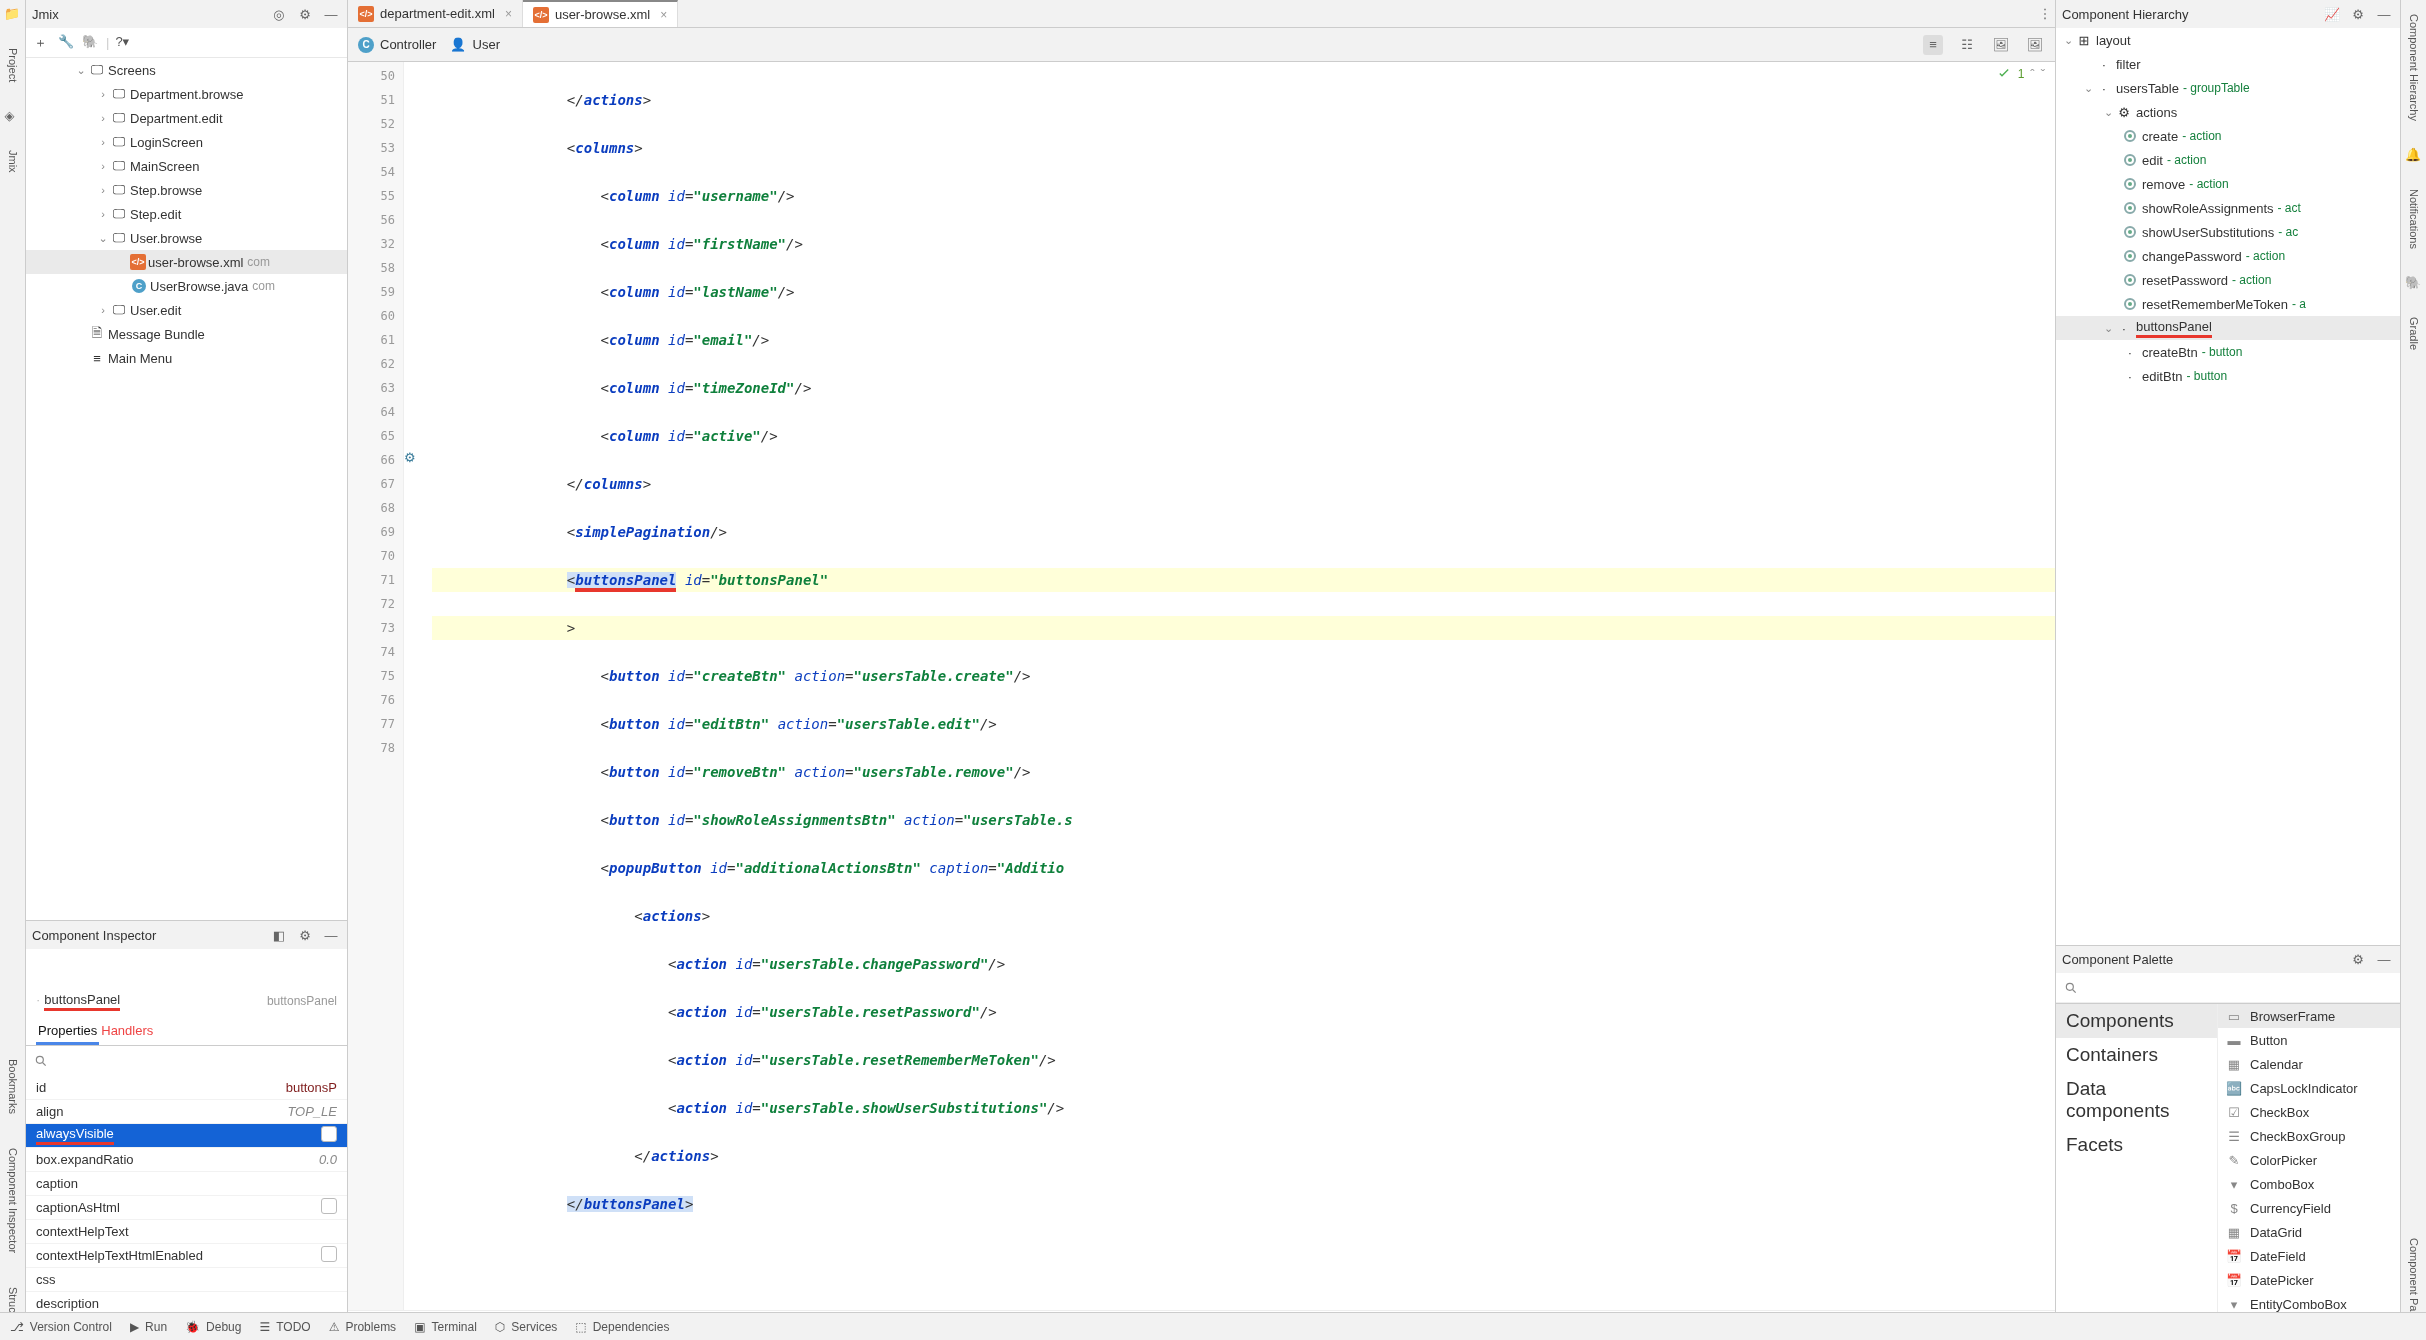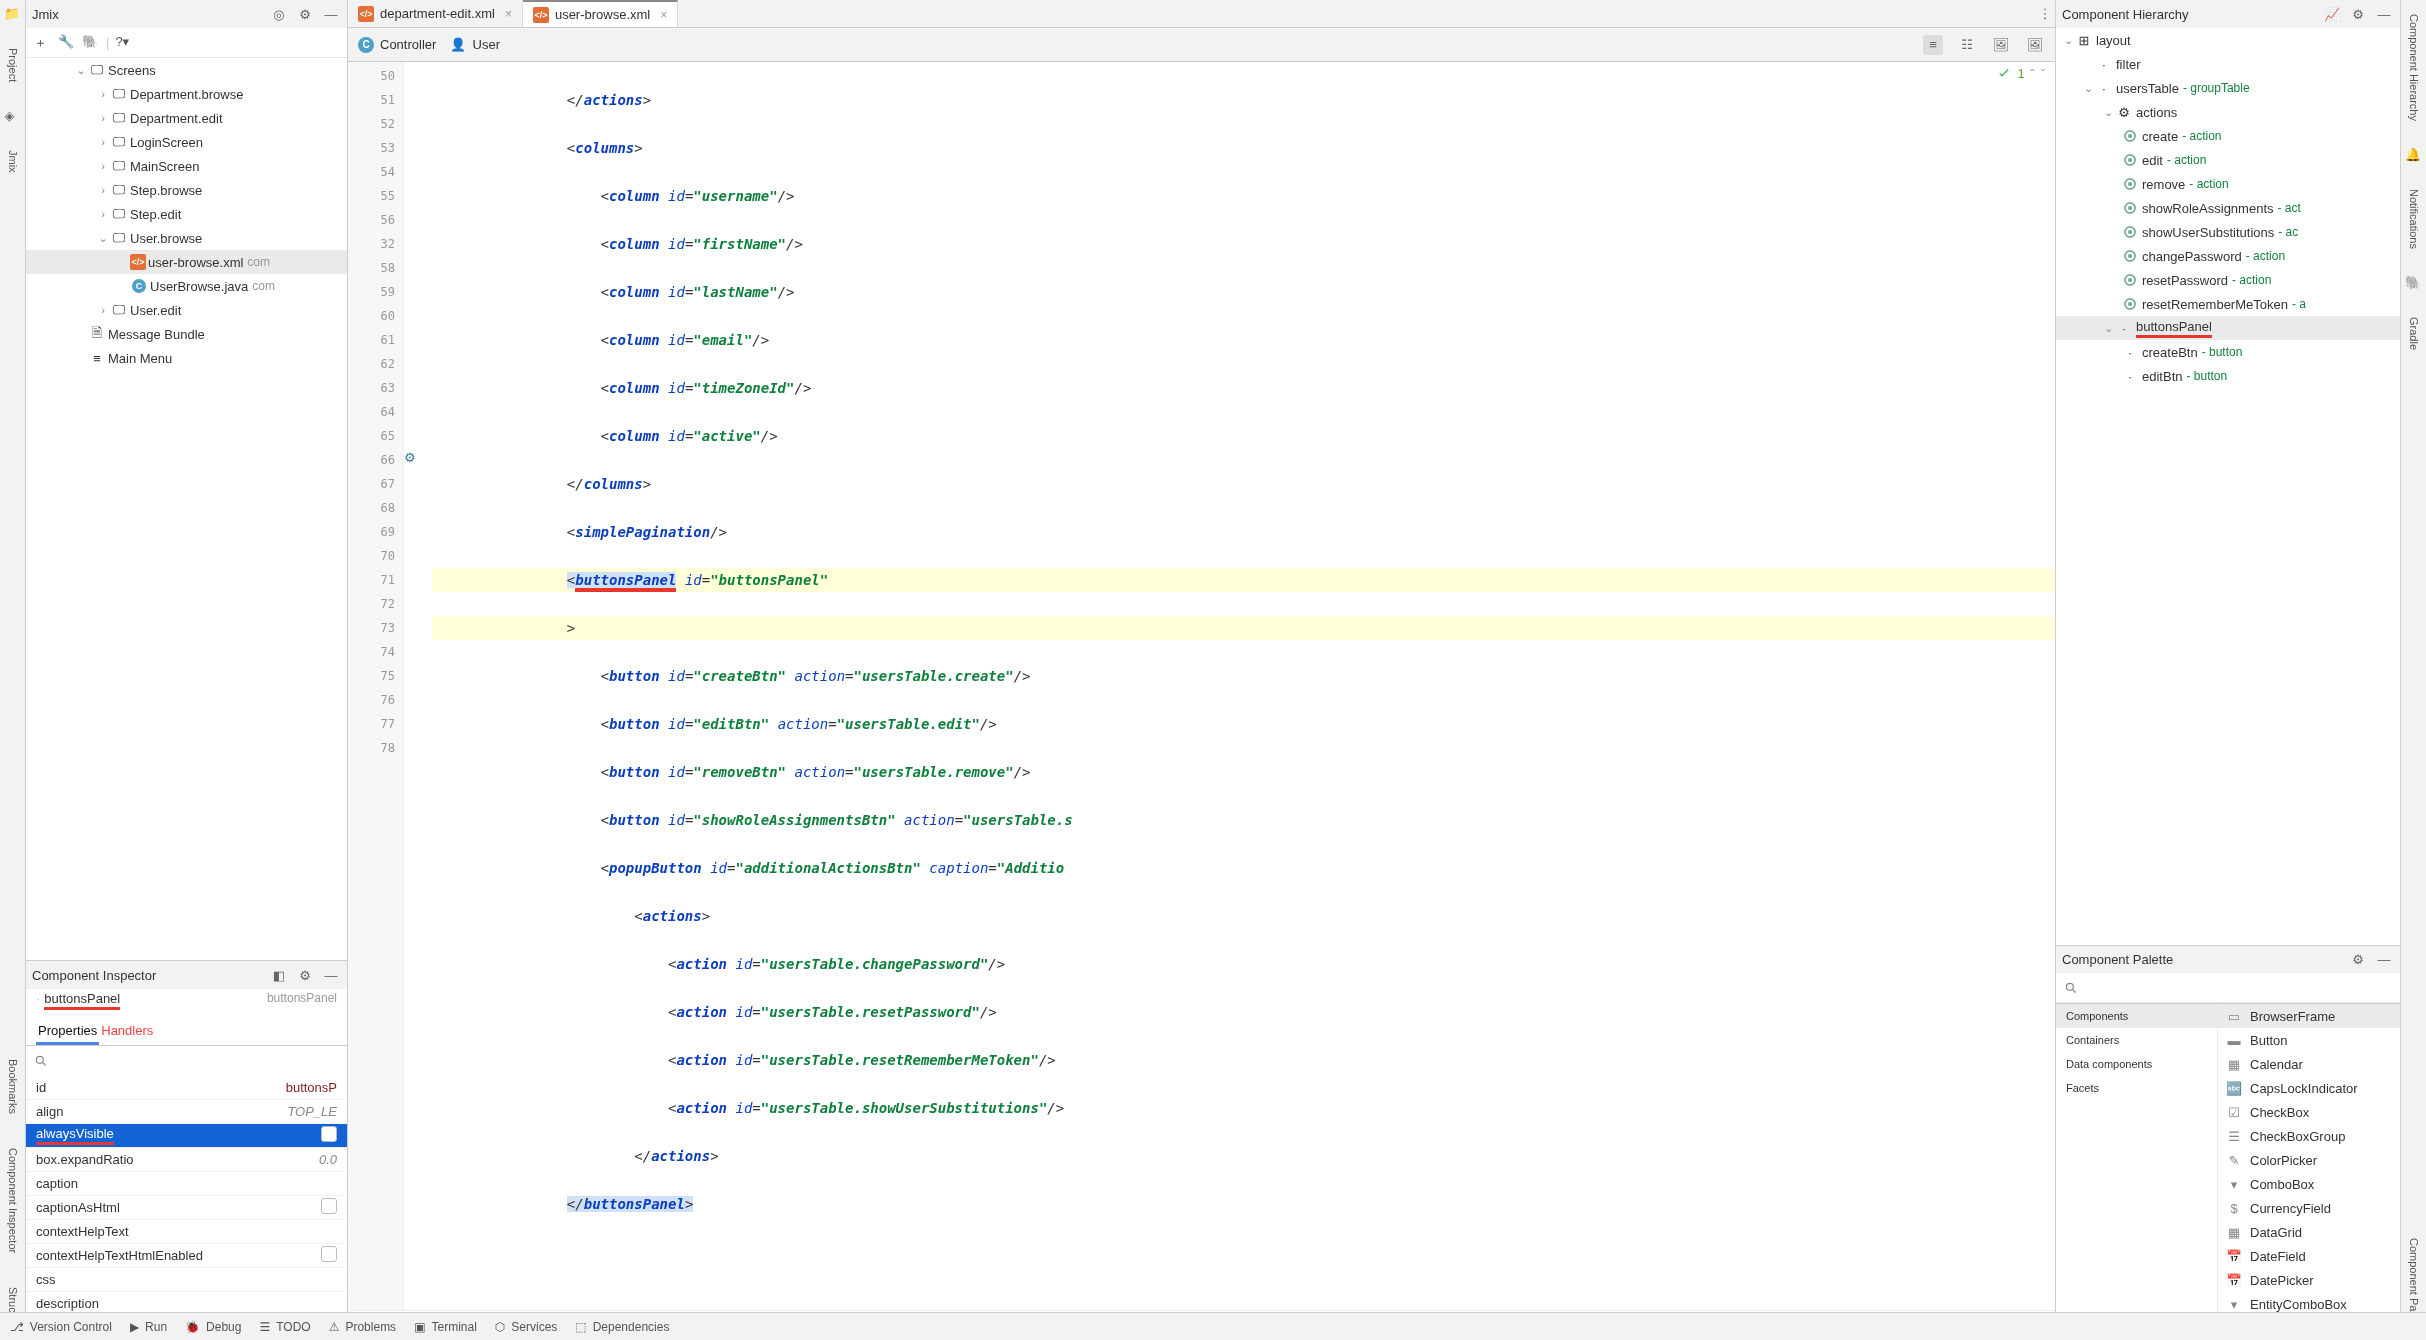--- a/index.html
+++ b/index.html
@@ -16,21 +16,21 @@
 .toolbar-thin { display: flex; align-items: center; gap: 6px; padding: 4px 8px; background: #fff; border-bottom: 1px solid #e8e8e8; height: 30px; }
 .tb-icon { width: 18px; height: 18px; color: #555; cursor: pointer; }
 .tree { flex: 1; overflow: auto; font-size: 13px; }
 .tree-row { display: flex; align-items: center; height: 24px; padding-left: 6px; cursor: pointer; white-space: nowrap; }
 .tree-row.sel { background: #EAEAEA; }
 .tree-row .chev { width: 14px; color: #888; font-size: 11px; text-align: center; }
 .tree-row .ico { width: 18px; display: flex; align-items: center; justify-content: center; }
 .tree-row .txt { margin-left: 2px; } .indent-2 { padding-left: 48px; } .indent-3 { padding-left: 70px; } .indent-4 { padding-left: 90px; }
 .muted { color: #999; font-size: 12px; margin-left: 4px; }
 .ci-panel { border-top: 1px solid #ccc; display: flex; flex-direction: column; }
-.ci-type-row { display: flex; padding: 2px 10px; height: 24px; }
+.ci-type-row { display: flex; align-items: center; padding: 2px 10px; height: 24px; margin-top: 40px; }
 .ci-type-row .l { flex: 1; font-size: 13px; color: #333; }
 .ci-type-row .r { color: #999; font-size: 12px; }
 .red-und { border-bottom: 3px solid #E8372D; display: inline-block; padding-bottom: 1px; }
 .tabs-row { display: flex; padding: 6px 10px 0; border-bottom: 1px solid #ccc; }
 .tab { font-size: 13px; color: #ef4444; padding: 4px 2px; cursor: pointer; }
 .tab.active { color: #111; border-bottom: 3px solid #4A86E8; }
 .search-row { display: flex; align-items: center; padding: 4px 8px; height: 30px; }
 .search-row svg { width: 14px; height: 14px; color: #888; }
 .search-row input { border: none; outline: none; flex: 1; font-size: 13px; margin-left: 4px; padding: 2px 0; }
 .prop-tbl { flex: 1; overflow: auto; }
@@ -67,21 +67,21 @@
 .col-right { width: 344px; display: flex; flex-direction: column; }
 .ch-tree { flex: 1; overflow: auto; font-size: 13px; }
 .ch-row { display: flex; align-items: center; height: 24px; padding-left: 8px; cursor: pointer; white-space: nowrap; }
 .ch-row.sel { background: #EAEAEA; }
 .ch-row .chev { width: 14px; color: #888; font-size: 11px; }
 .ch-row .dot { width: 12px; height: 12px; margin-right: 6px; display: inline-flex; align-items: center; justify-content: center; }
 .ch-row .muted { color: #15803d; }
 .ci1{padding-left:8px}.ci2{padding-left:28px}.ci3{padding-left:48px}.ci4{padding-left:68px}
 .pal-body { display: flex; border-top: 1px solid #ccc; }
 .pal-left { width: 162px; border-right: 1px solid #eee; }
-.pal-cat { padding: 6px 10px; font-size: 11px; cursor: pointer; }
+.pal-cat { padding: 6px 10px; font-size: 19px; cursor: pointer; }
 .pal-cat.sel { background: #EAEAEA; }
 .pal-right { flex: 1; overflow: auto; }
 .pal-item { display: flex; align-items: center; padding: 4px 8px; gap: 8px; font-size: 13px; cursor: pointer; }
 .pal-item.sel { background: #EAEAEA; }
 .pal-ico { width: 16px; height: 16px; display: flex; align-items: center; justify-content: center; color: #888; }
 .bottom-bar { position: fixed; bottom: 0; left: 0; right: 0; height: 28px; background: #f2f2f2; border-top: 1px solid #ccc; display: flex; align-items: center; gap: 18px; padding: 0 10px; font-size: 12px; color: #555; }
 .bb-item { display: flex; align-items: center; gap: 6px; cursor: pointer; }
 svg { flex-shrink: 0; }
 .icon-xml { width:16px; height:16px; background:#E46F35; border-radius:2px; color:#fff; font-size:9px; display:inline-flex; align-items:center; justify-content:center; font-weight:bold;}
 .icon-radio{width:12px;height:12px;border:2px solid #8aa;border-radius:50%;display:inline-block;position:relative}

